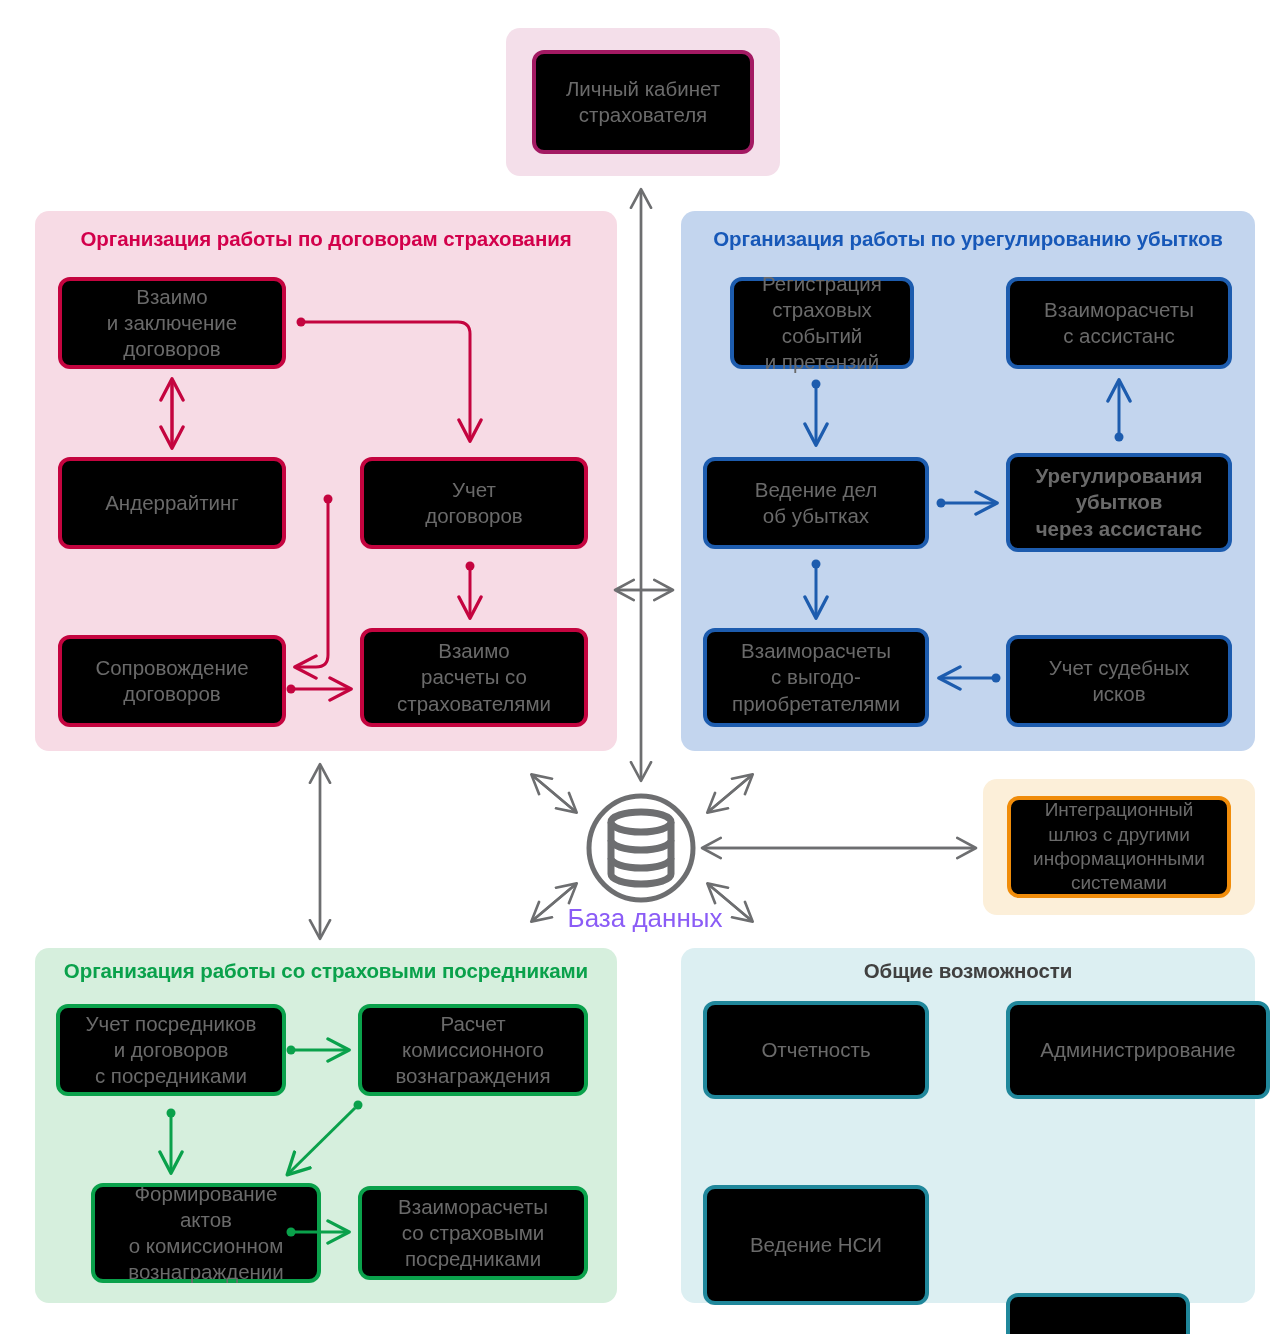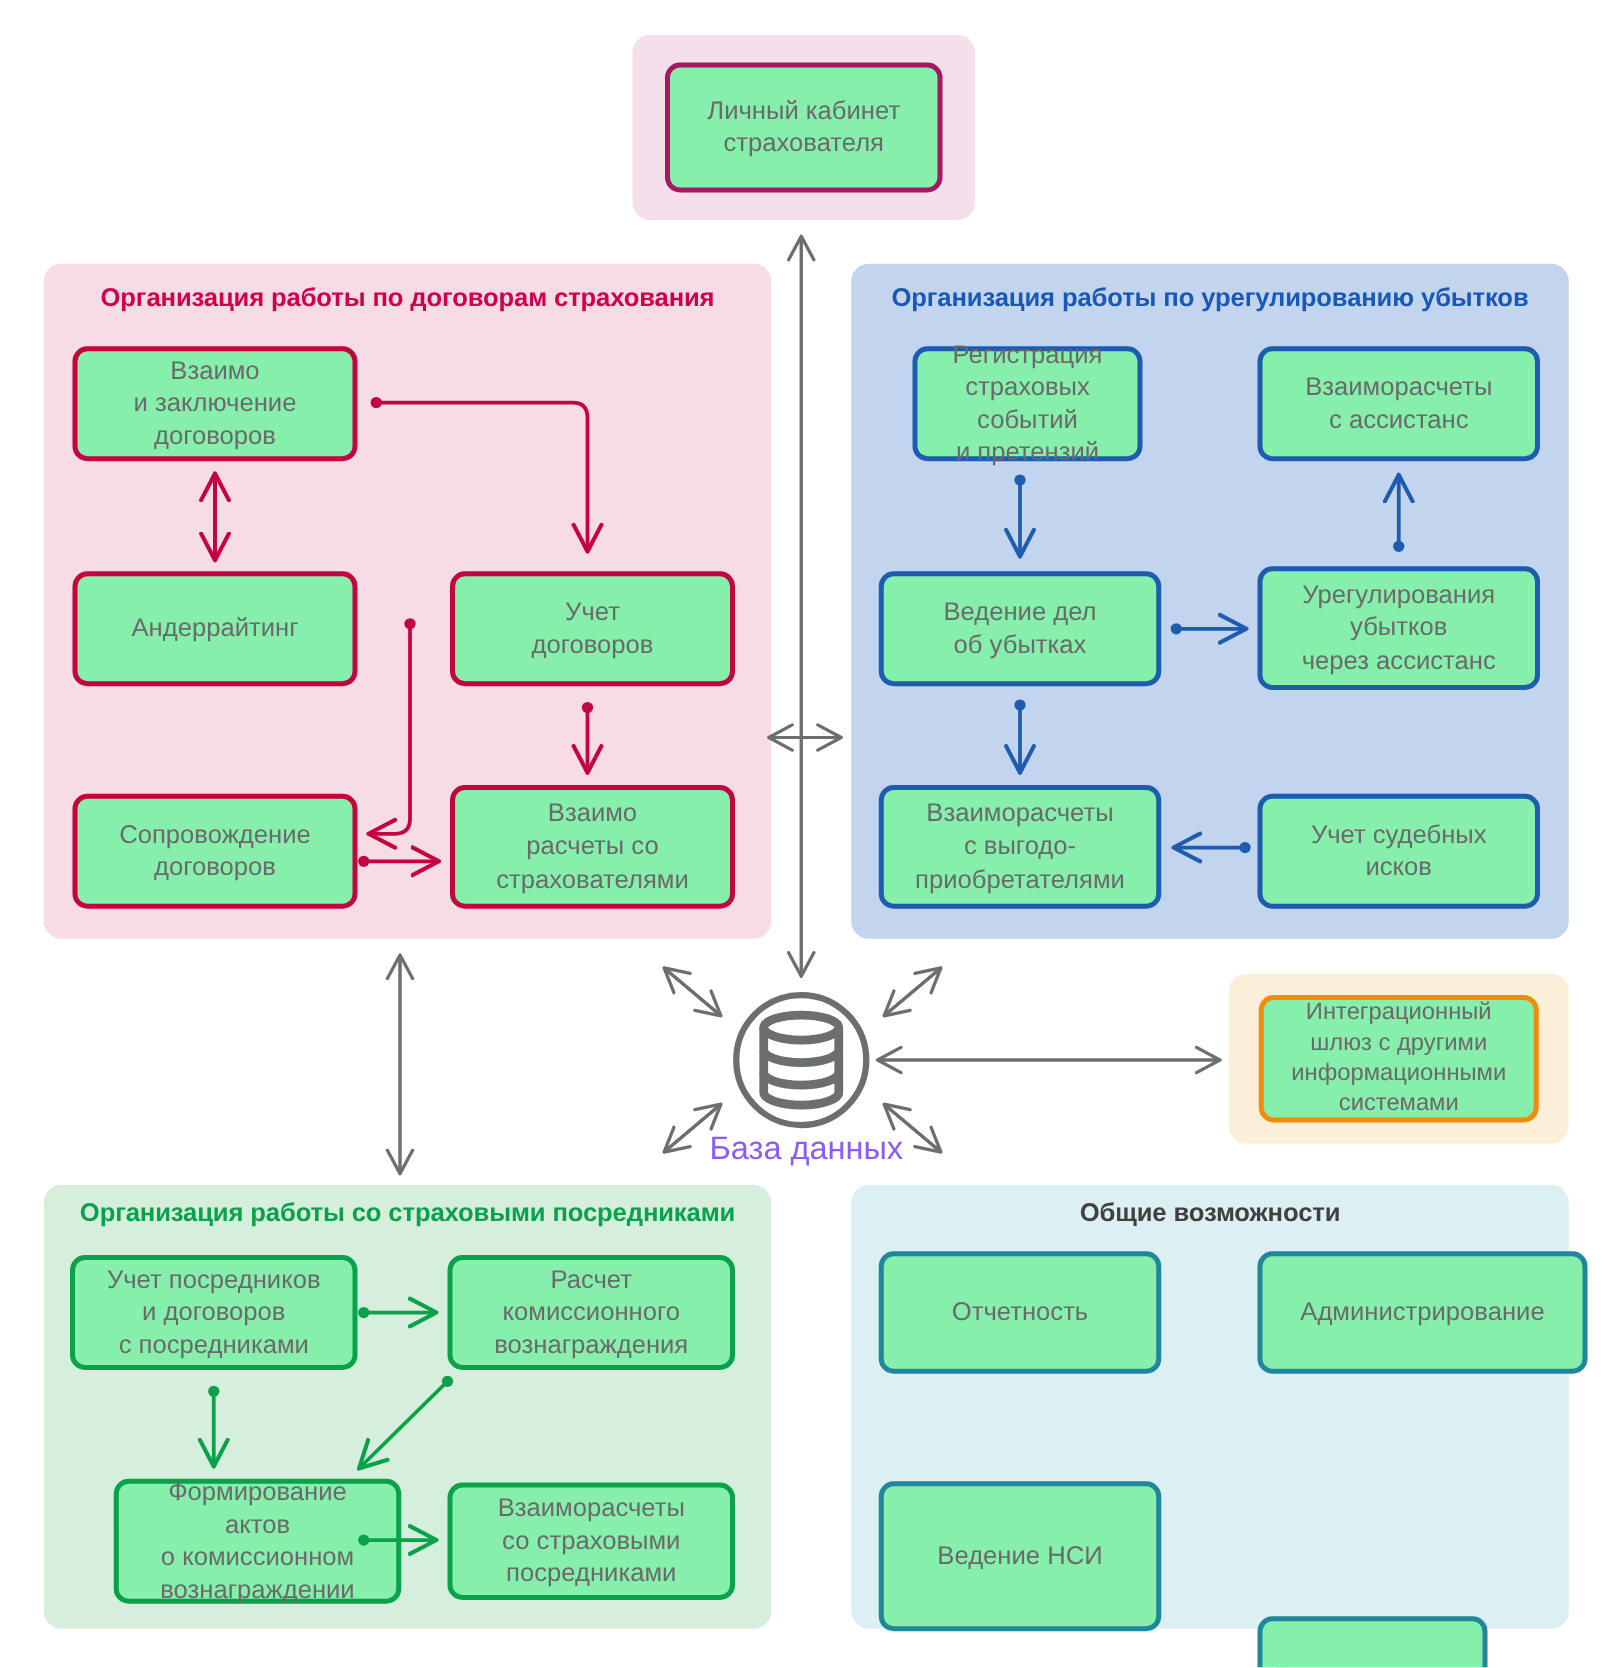--- a/index.html
+++ b/index.html
@@ -23,21 +23,21 @@
     position:absolute;
     left:0;right:0;
     text-align:center;
     font-weight:bold;
     font-size:20.5px;
     letter-spacing:-0.1px;
   }
   .node{
     position:absolute;
     box-sizing:border-box;
-    background:#86efac;
+    background:#000000;
     border-radius:12px;
     border-style:solid;
     border-width:4px;
     display:flex;
     align-items:center;
     justify-content:center;
     text-align:center;
     color:#6a6a6a;
     font-size:20.5px;
     line-height:1.28;
@@ -86,21 +86,21 @@
   <div class="panel" style="left:681px;top:211px;width:574px;height:540px;background:#c3d5ee;"></div>
   <div class="panel-title" style="left:681px;top:227px;width:574px;color:#1758b8;">Организация работы по урегулированию убытков</div>
 
   <div class="node" style="left:730px;top:277px;width:184px;height:92px;border-color:#1d5cae;">Регистрация
 страховых событий
 и претензий</div>
   <div class="node" style="left:1006px;top:277px;width:226px;height:92px;border-color:#1d5cae;">Взаиморасчеты
 с ассистанс</div>
   <div class="node" style="left:703px;top:457px;width:226px;height:92px;border-color:#1d5cae;">Ведение дел
 об убытках</div>
-  <div class="node" style="left:1006px;top:453px;width:226px;height:99px;border-color:#1d5cae;">Урегулирования
+  <div class="node" style="left:1006px;top:453px;width:226px;height:99px;border-color:#1d5cae;font-weight:bold;">Урегулирования
 убытков
 через ассистанс</div>
   <div class="node" style="left:703px;top:628px;width:226px;height:99px;border-color:#1d5cae;">Взаиморасчеты
 с выгодо-
 приобретателями</div>
   <div class="node" style="left:1006px;top:635px;width:226px;height:92px;border-color:#1d5cae;">Учет судебных
 исков</div>
 
   <div class="panel" style="left:983px;top:779px;width:272px;height:136px;background:#fcefd9;"></div>
   <div class="node" style="left:1007px;top:796px;width:224px;height:102px;border-color:#f08c0a;font-size:19px;">Интеграционный

